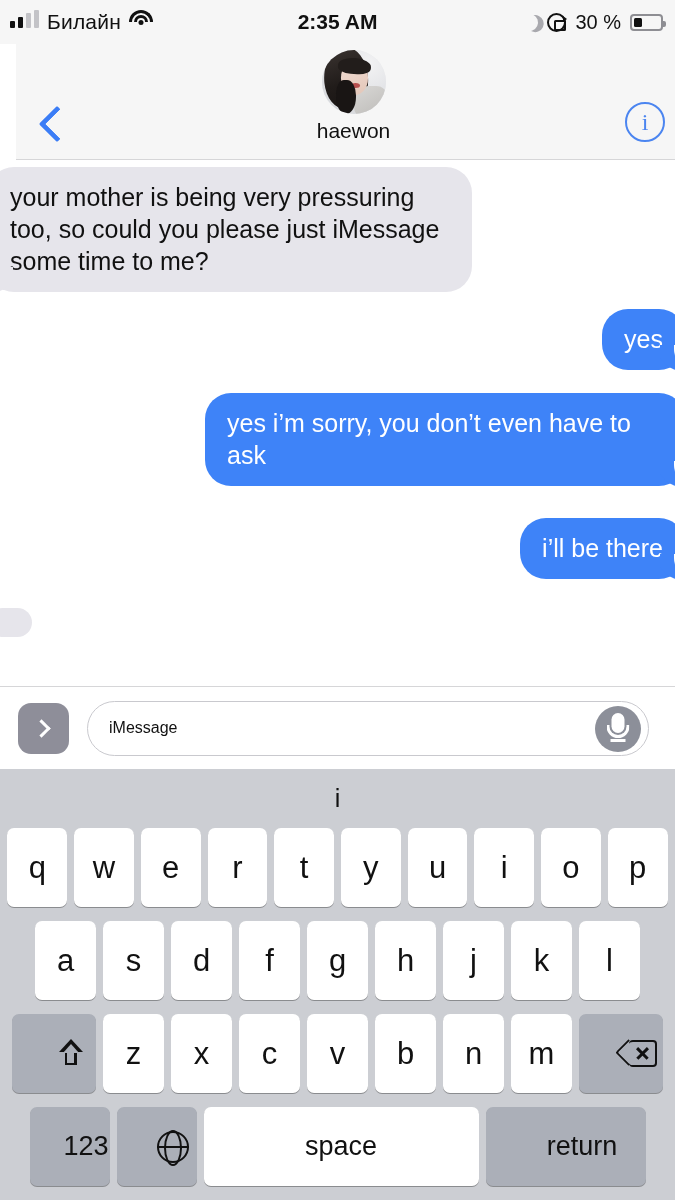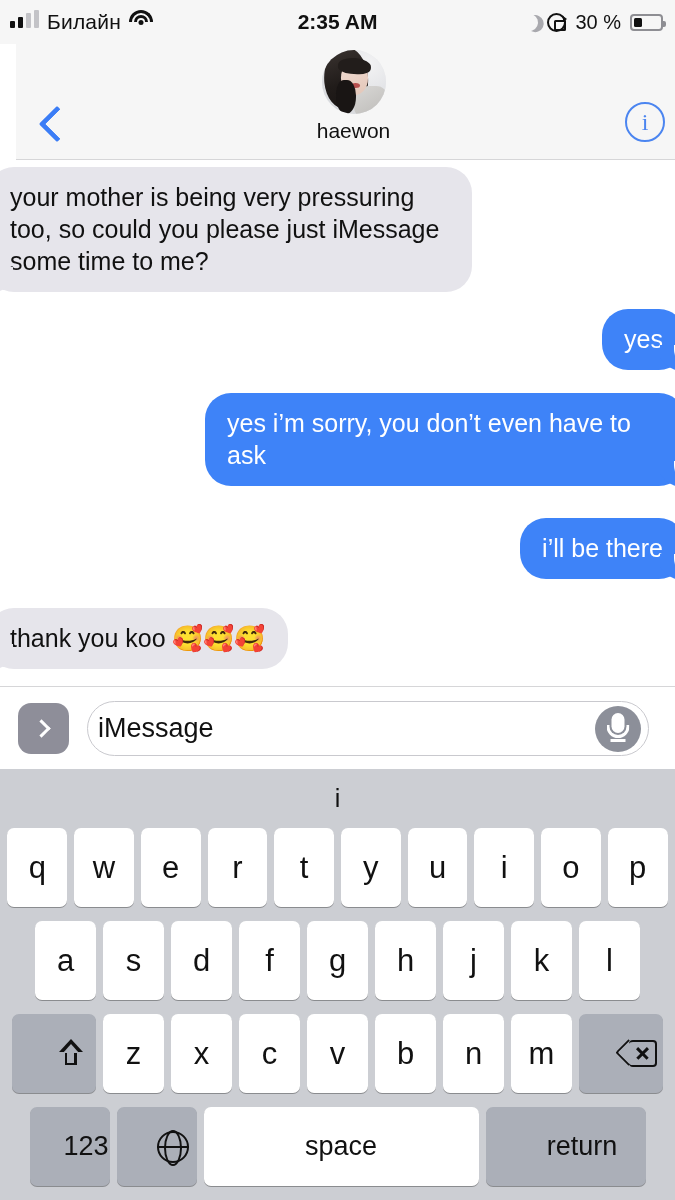--- a/index.html
+++ b/index.html
@@ -106,21 +106,21 @@
 
   
   .inputbar { position: absolute; top: 686px; left: 0; width: 675px; height: 83px; background: #fff;
      border-top: 1px solid #d6d6d8; display: flex; align-items: center; }
   .apps-btn { width: 51px; height: 51px; margin-left: 18px; background: #8e8e99; border-radius: 13px;
      display: flex; align-items: center; justify-content: center; cursor: pointer; }
   .apps-btn .chev { width: 13px; height: 13px; border-top: 3.4px solid #fff; border-right: 3.4px solid #fff;
      transform: rotate(45deg); margin-left: -4px; }
   .field { position: relative; margin-left: 18px; width: 562px; height: 55px; border: 1.5px solid #c9c9ce;
      border-radius: 28px; display: flex; align-items: center; }
-  .field .ph { font-size: 27px; color: #111; margin-left: 10px; }
+  .field .ph { font-size: 16px; color: #111; margin-left: 21px; }
   .mic { position: absolute; right: 7px; top: 4px; width: 46px; height: 46px; border-radius: 50%;
      background: #8c8f99; display: flex; align-items: center; justify-content: center; cursor: pointer; }
   .mic .stem { position: relative; width: 13px; height: 20px; background: #fff; border-radius: 7px; }
   .mic .arc { position: absolute; left: 50%; transform: translateX(-50%); bottom: 7px; width: 23px; height: 13px;
      border: 3px solid #fff; border-top: none; border-radius: 0 0 13px 13px; }
   .mic .base { position: absolute; left: 50%; transform: translateX(-50%); bottom: 3px; width: 15px; height: 3px; background: #fff; }
   .mic-inner { position: relative; width: 26px; height: 32px; }
   .mic-inner .stem { position: absolute; left: 50%; transform: translateX(-50%); top: 0; }
 
   
@@ -225,21 +225,21 @@
       <div class="out-wrap">
           <div class="body"><span>yes i’m sorry, you don’t even have to ask</span><span class="tail"></span></div>
         </div>
     </div>
     <div class="bubble out" id="msg3">
       <div class="out-wrap">
           <div class="body"><span>i’ll be there</span><span class="tail"></span></div>
         </div>
     </div>
     <div class="bubble in" id="msg4">
-      <div class="body"><span>thank you koo 🥰🥰🥰</span><span class="tail"></span></div>
+      <div class="body"><span class="tail"></span></div>
     </div>
   </div>
 
   <div class="inputbar">
     <div class="apps-btn">
         <div class="chev"></div>
       </div>
     <div class="field">
       <div class="ph">iMessage</div>
       <div class="mic">

